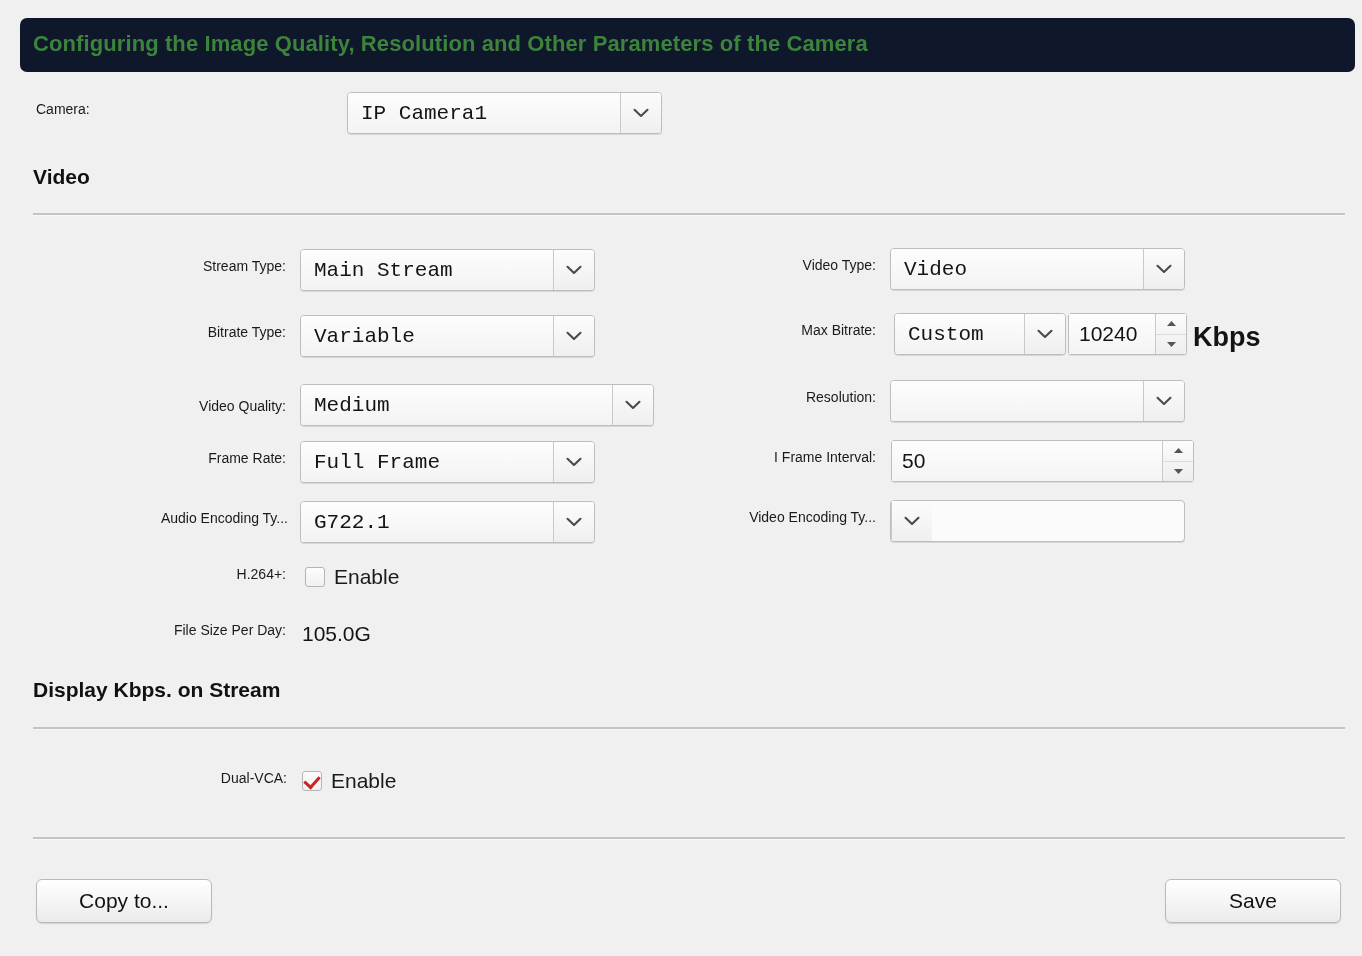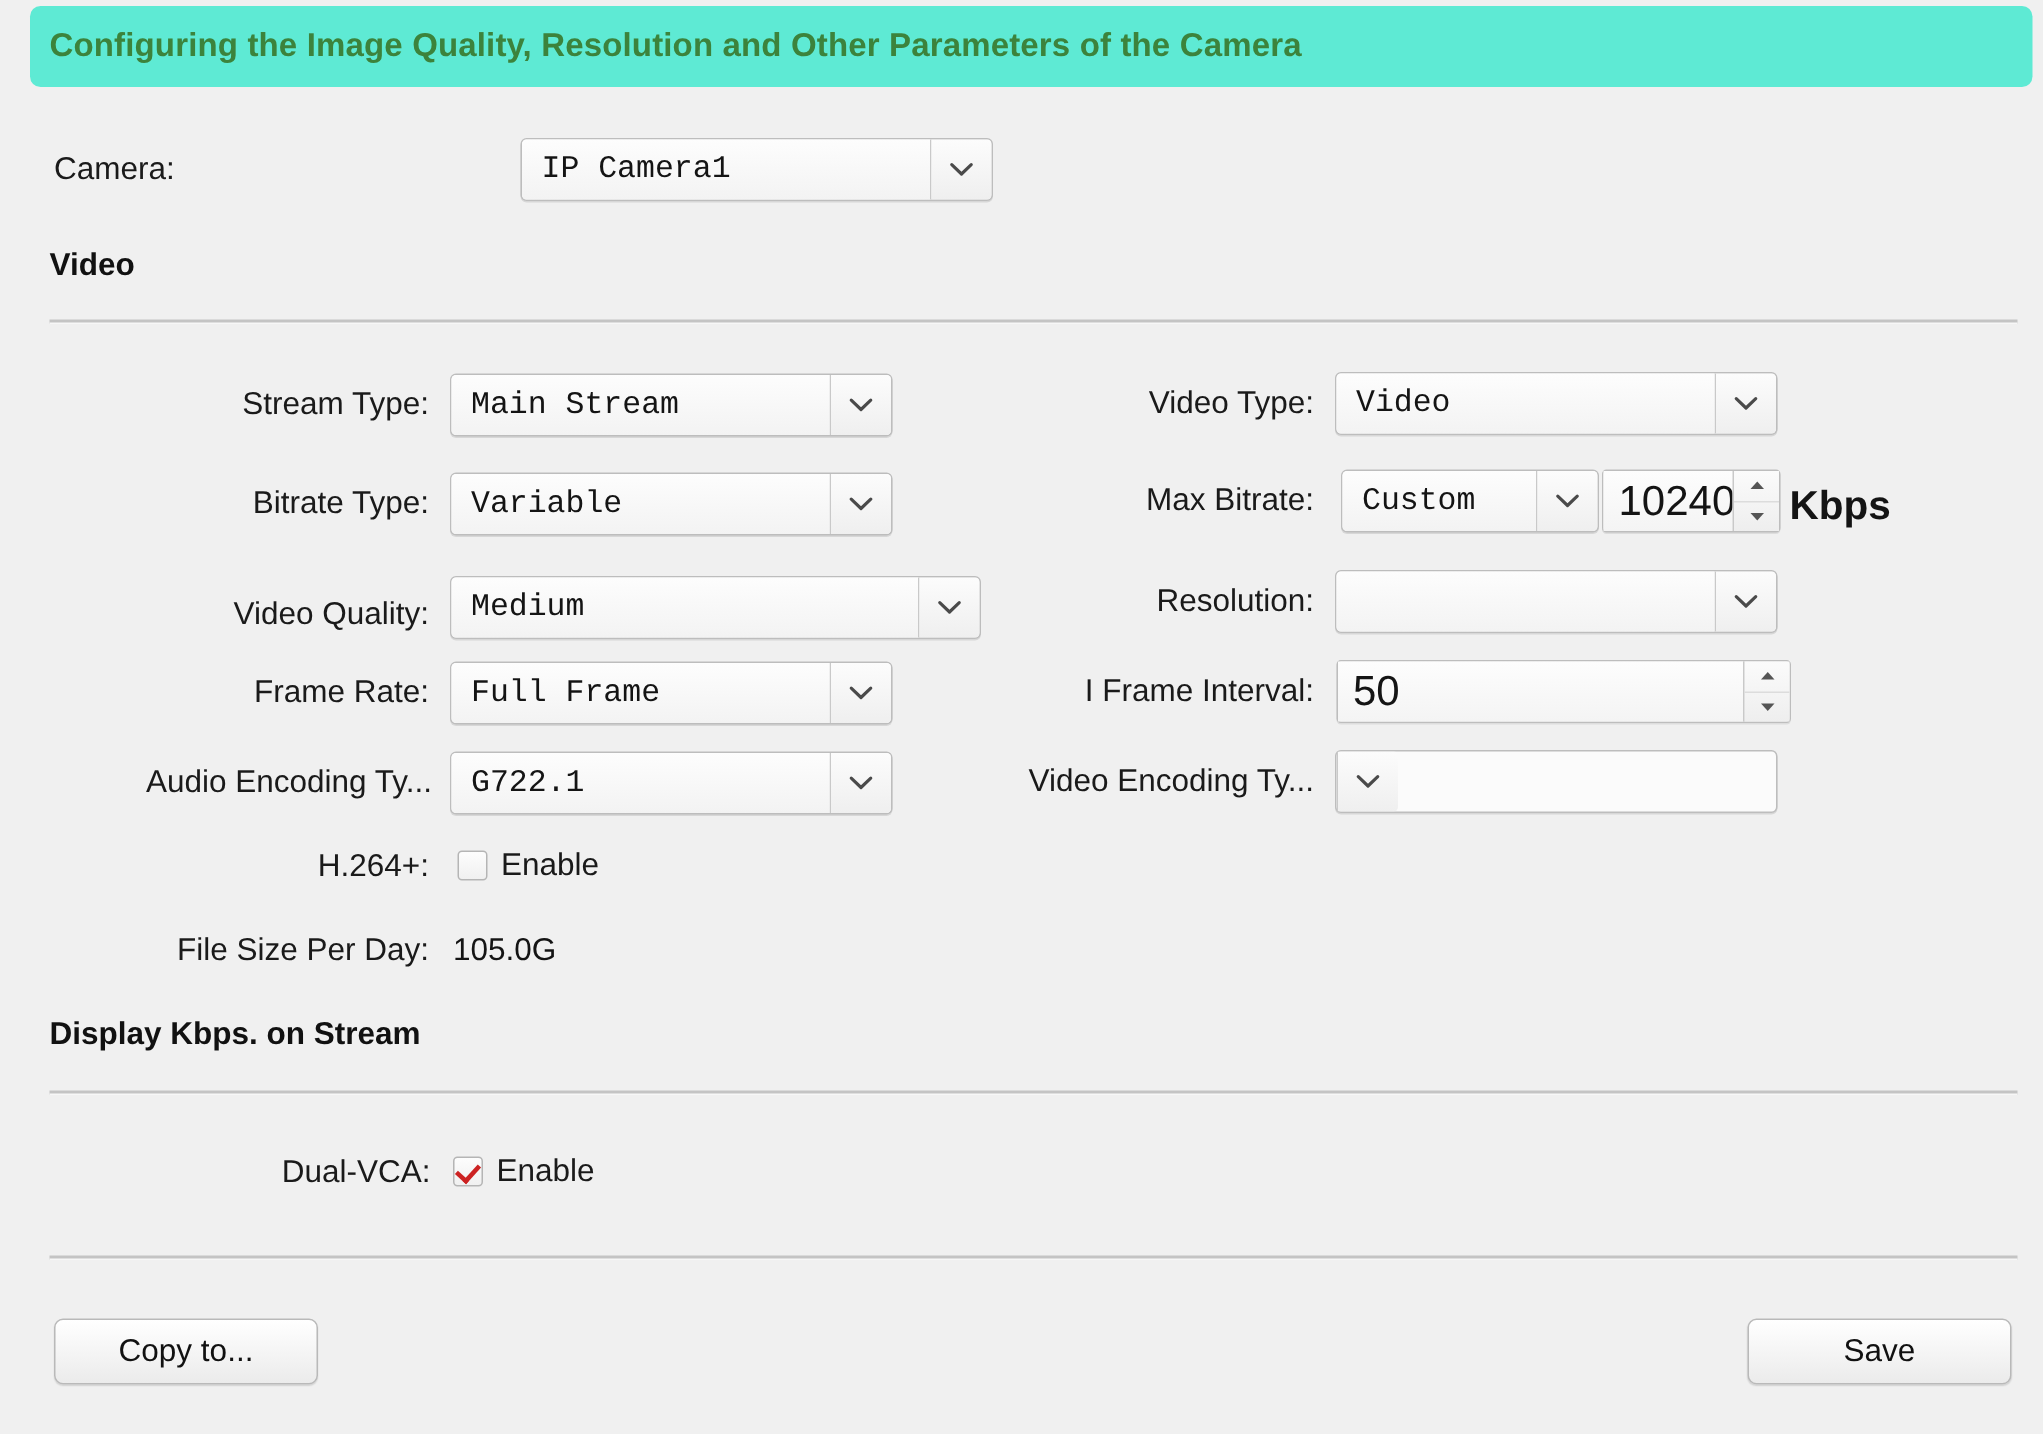--- a/index.html
+++ b/index.html
@@ -15,42 +15,42 @@
     color: #1a1a1a;
     overflow: hidden;
     position: relative;
     -webkit-font-smoothing: antialiased;
   }
 
   
   .header-bar {
     position: absolute;
     left: 20px;
-    top: 4px;
+    top: 18px;
     width: 1335px;
     height: 54px;
-    background: #5eead4;
+    background: #0f172a;
     border-radius: 7px;
     box-sizing: border-box;
   }
   .header-title {
     position: absolute;
     left: 13px;
     top: 13px;
     font-size: 22px;
     font-weight: 700;
     color: #3c833c;
     letter-spacing: 0.1px;
     white-space: nowrap;
   }
 
   
   .lbl {
     position: absolute;
-    font-size: 21px;
+    font-size: 14px;
     color: #1a1a1a;
     white-space: nowrap;
     text-align: right;
   }
   .lbl-right {
     transform: translateX(-100%);
   }
   .section-title {
     position: absolute;
     font-size: 21px;
@@ -114,21 +114,21 @@
     background: #fbfbfb;
     border: 1px solid #bdbdbd;
     border-radius: 3px;
     box-shadow: 0 1px 0 rgba(0,0,0,0.08);
   }
   .spin .spin-value {
     flex: 1 1 auto;
     display: flex;
     align-items: center;
     padding-left: 10px;
-    font-size: 28px;
+    font-size: 21px;
     color: #141414;
     background: linear-gradient(#fdfdfd, #f4f4f4);
     white-space: nowrap;
     overflow: hidden;
   }
   .spin .spin-btns {
     flex: 0 0 30px;
     width: 30px;
     display: flex;
     flex-direction: column;

